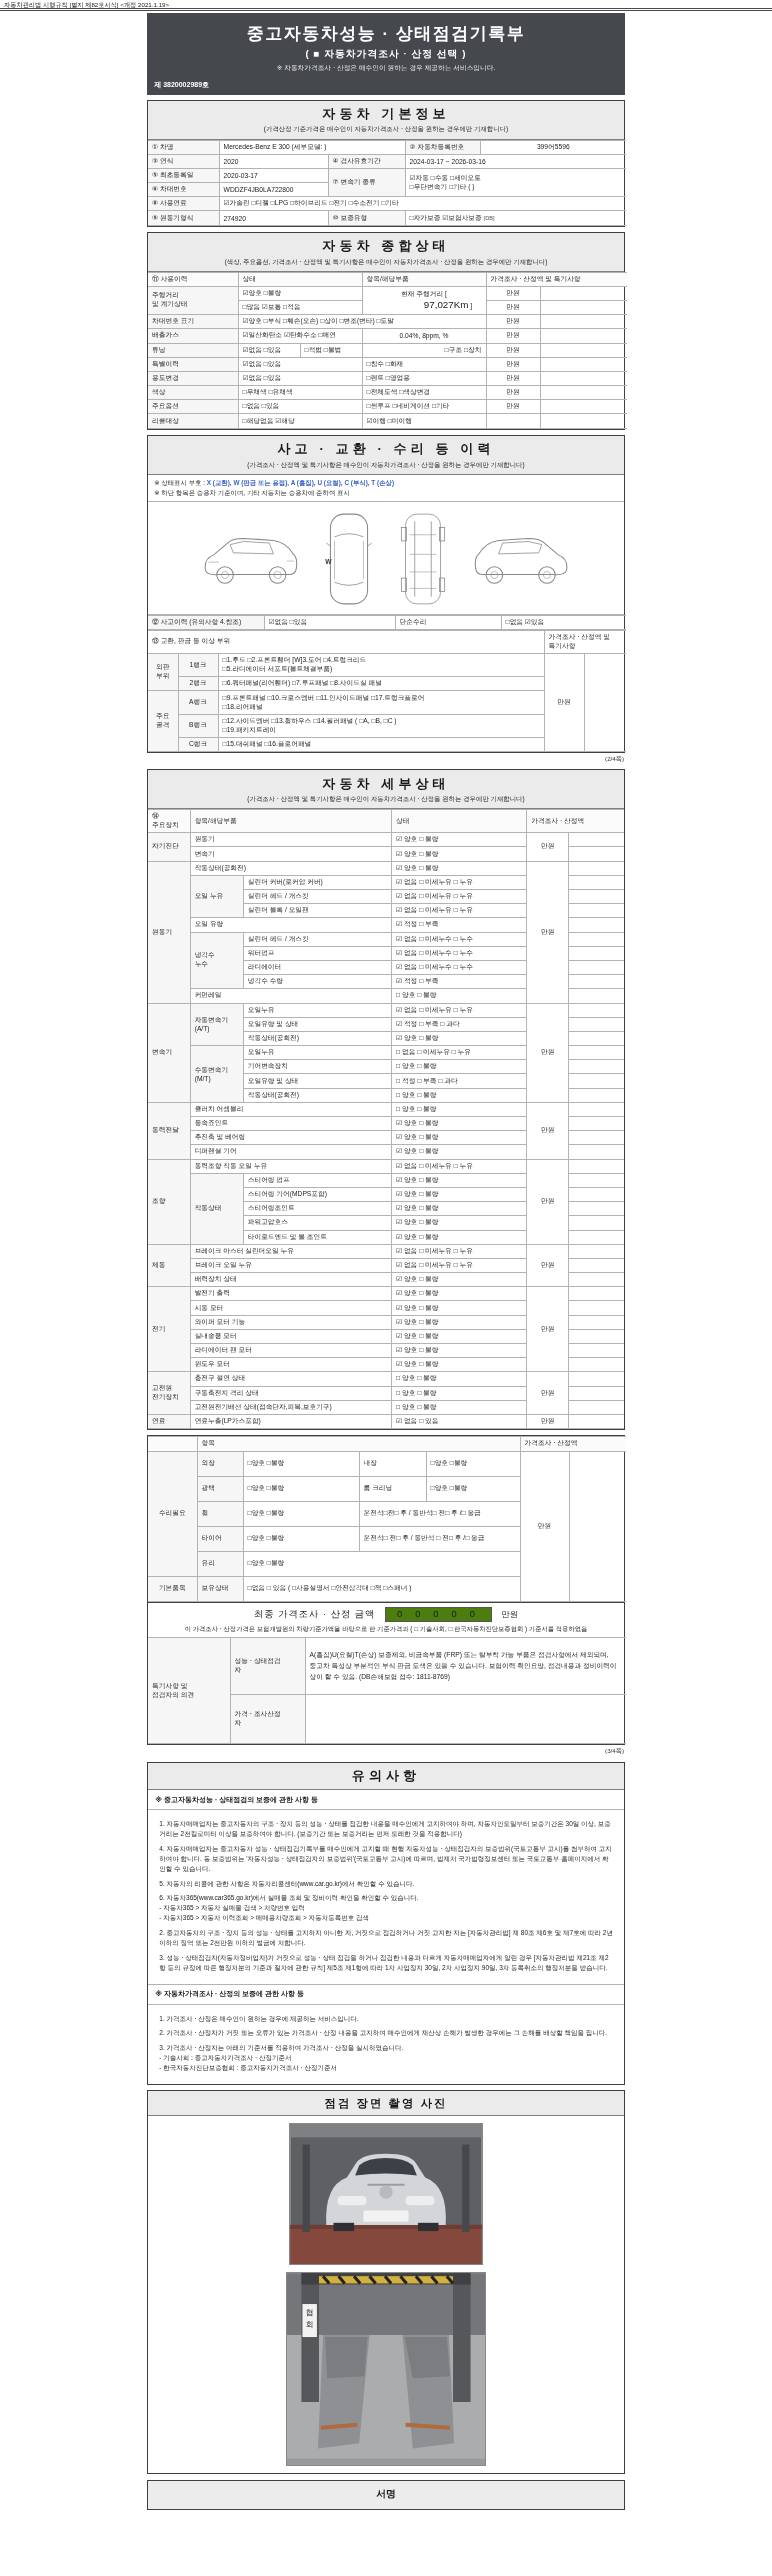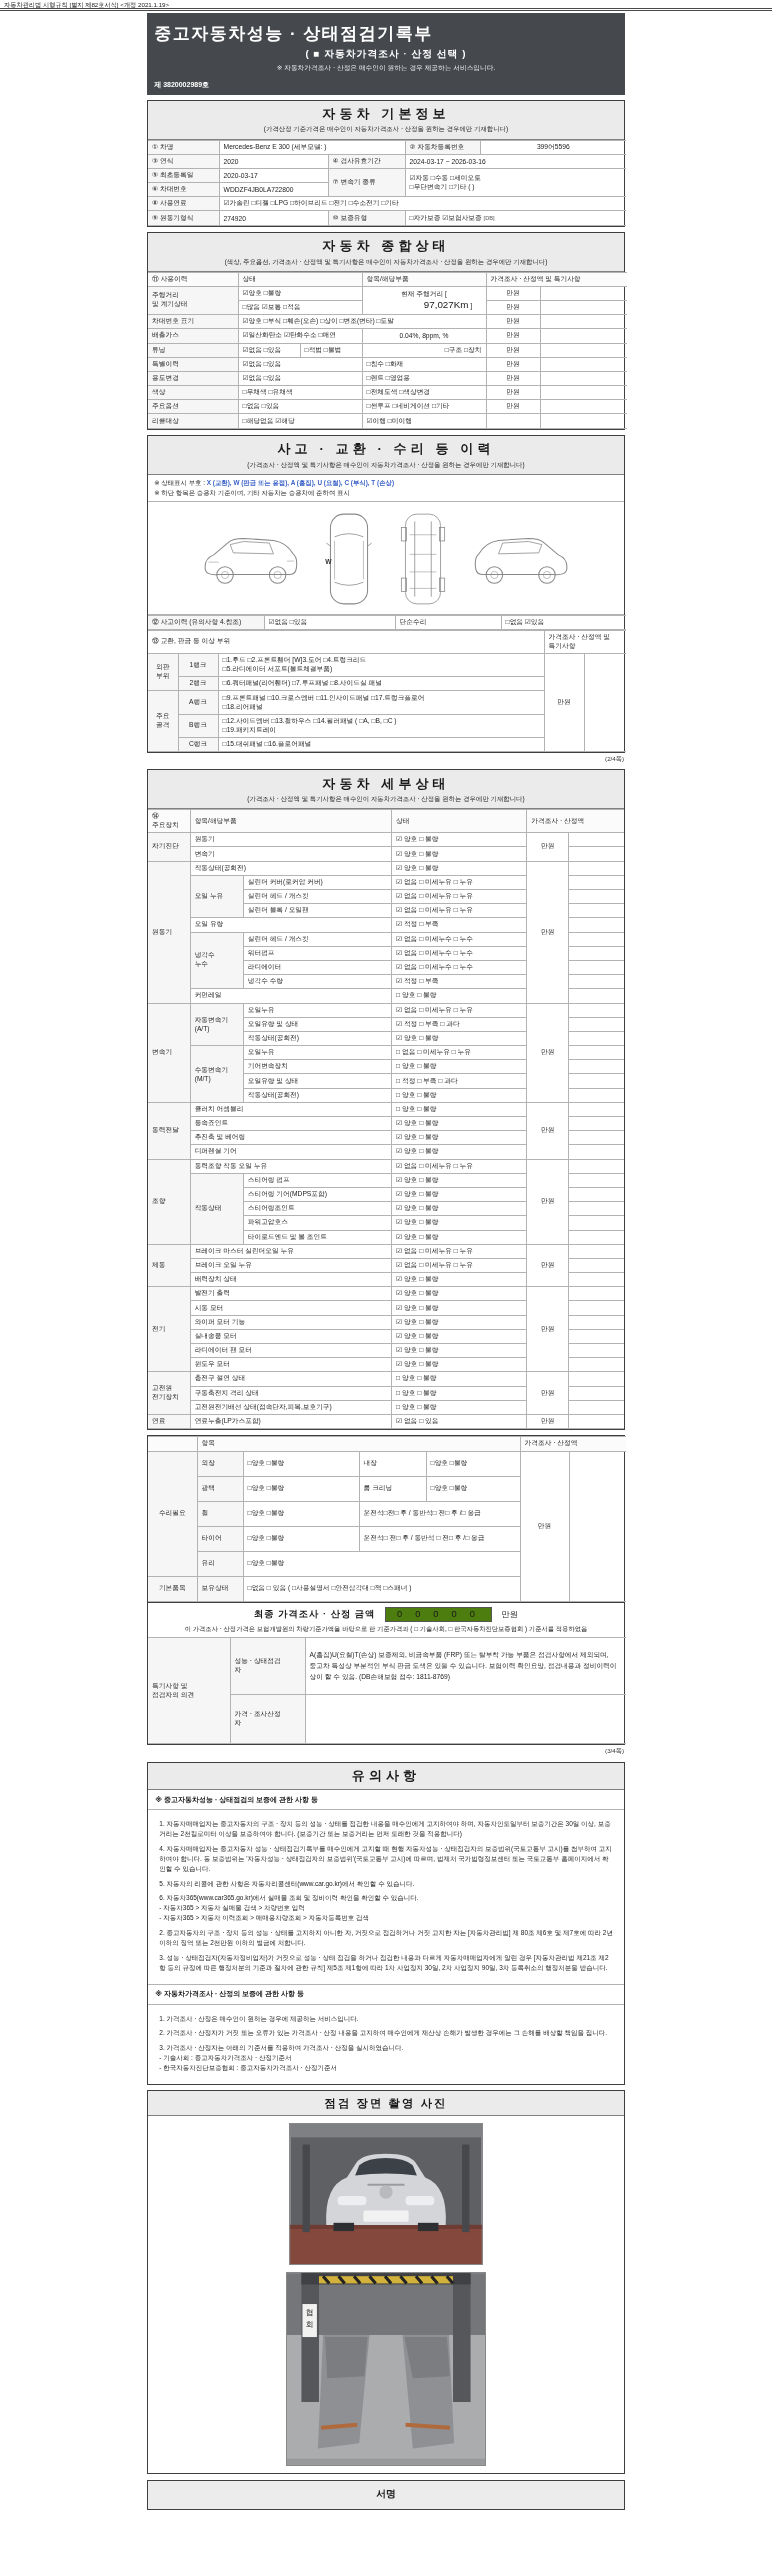--- a/index.html
+++ b/index.html
@@ -5,21 +5,21 @@
   html,body{margin:0;padding:0;}
   body{width:773px;height:2576px;overflow:hidden;background:#fff;
        font-family:"Liberation Sans","DejaVu Sans",sans-serif;color:#1a1a1a;position:relative;}
   .toplegal{position:absolute;top:1px;left:4.1px;font-size:6.2px;color:#222;}
   .ruler{position:absolute;top:7.7px;left:0;width:773px;height:1.5px;
          border-top:1px solid #4a4a4a;border-bottom:1px solid #4a4a4a;}
   .page{position:absolute;top:13.4px;left:147px;width:478px;}
 
   
   .hdr{background:#45484d;color:#fff;padding:8.2px 7.2px 3.1px;}
-  .hdr-title{text-align:left;font-size:17px;font-weight:bold;letter-spacing:1.5px;}
+  .hdr-title{text-align:center;font-size:17px;font-weight:bold;letter-spacing:1.5px;}
   .hdr-sub{text-align:center;font-size:9.8px;font-weight:bold;margin-top:3.6px;letter-spacing:1px;}
   .hdr-note{text-align:center;font-size:6.7px;margin-top:3.1px;color:#eeeeee;}
   .hdr-doc{font-size:7px;font-weight:bold;margin-top:7.2px;padding-bottom:1px;}
 
   .sec{border:1.5px solid #3f3f3f;margin-top:5.2px;background:#fff;}
   .sec-head{background:#ebebeb;border-bottom:1px solid #808080;text-align:center;padding:4.6px 0 4.1px;}
   .sec-title{font-size:13px;font-weight:bold;letter-spacing:4.1px;}
   .sec-note{font-size:6.4px;margin-top:2.1px;}
 
   table{width:100%;border-collapse:collapse;font-size:6.7px;table-layout:fixed;}
@@ -39,21 +39,21 @@
   
   .legend{font-size:6.4px;padding:3.1px 6.2px;border-bottom:0.5px solid #b3b3b3;line-height:1.6;}
   .legend .bx{color:#3b62c8;font-weight:bold;}
   .diagrams{display:flex;justify-content:center;align-items:center;gap:21.6px;
             padding:7.2px 0 6.2px;border-bottom:0.5px solid #b3b3b3;}
   .diagrams svg{display:block;}
 
   
   .finalbar{border-top:1.5px solid #3f3f3f;padding:4.1px 5.2px 3.1px;}
   .finalrow{display:flex;justify-content:center;align-items:center;gap:9.3px;}
-  .final-label{font-size:9.3px;font-weight:bold;letter-spacing:1px;}
+  .final-label{font-size:9.3px;font-weight:normal;letter-spacing:1px;}
   .final-amount{border:1px solid #555;background:#4d7c0f;padding:1.5px 11.3px;
                 font-size:9.3px;letter-spacing:5.2px;}
   .final-unit{font-size:8.2px;}
   .final-basis{text-align:center;font-size:6.3px;margin-top:3.6px;}
 
   
   .notice-subhead{font-size:7px;font-weight:bold;padding:4.6px 7.2px;border-bottom:0.5px solid #b3b3b3;}
   .notice-items{padding:4.1px 9.3px 6.2px 11.3px;}
   .notice-item{font-size:6.5px;line-height:1.55;margin:4.6px 0;white-space:pre-line;}
   .notice-box{border:1.5px solid #333;margin:9.3px auto 8.2px;width:86%;padding:5.2px 9.3px 6.2px;}

